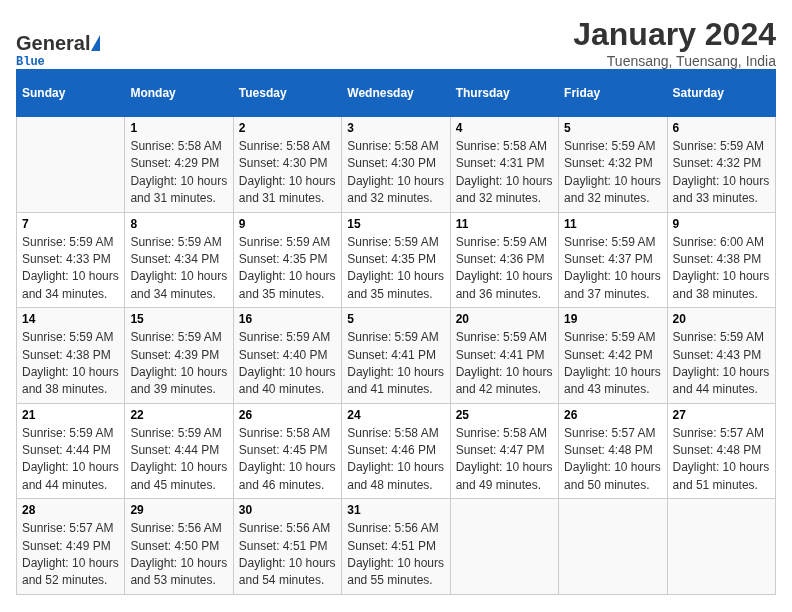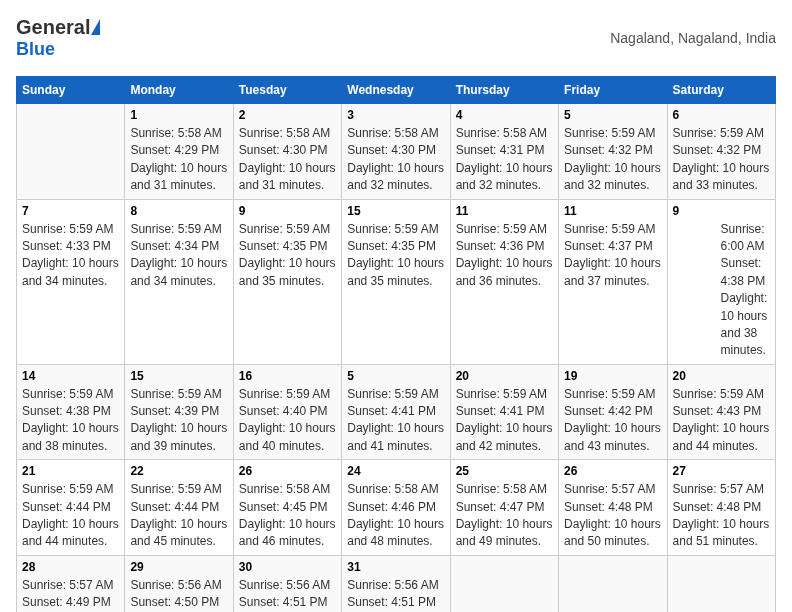--- a/index.html
+++ b/index.html
@@ -6,38 +6,39 @@
     body {
       font-family: Arial, sans-serif;
       background: #fff;
       width: 792px;
       min-height: 612px;
       padding: 16px;
     }
     .header-area {
       display: flex;
       justify-content: space-between;
-      align-items: center;
-      margin-bottom: 16px;
+      align-items: flex-end;
+      margin-bottom: 0;
       gap: 48px;
     }
     .logo {
       display: flex;
       flex-direction: column;
       align-items: flex-start;
     }
     .logo-general {
       font-size: 20px;
       font-weight: bold;
       color: #333;
     }
     .logo-blue {
-      font-size: 18px;
+      font-size: 12px;
       font-weight: bold;
       color: #1565c0;
+      font-family: Liberation Mono, monospace;
     }
     .title-area {
       text-align: right;
     }
     .month-title {
       font-size: 32px;
       font-weight: bold;
       color: #333;
     }
     .location {
@@ -46,21 +47,21 @@
     }
     table {
       width: 100%;
       border-collapse: collapse;
       font-size: 10.5px;
     }
     thead tr th {
       background-color: #1565c0;
       color: #fff;
       text-align: left;
-      padding: 6px 5px;
+      padding: 16px 5px;
       font-size: 12px;
       font-weight: bold;
       border: 1px solid #1565c0;
     }
     tbody tr td {
       border: 1px solid #ccc;
       vertical-align: top;
       padding: 4px 5px;
       min-height: 80px;
       width: calc(100% / 7);
@@ -89,21 +90,22 @@
 
 <div class="header-area">
   <div class="logo">
     <div style="display:flex;align-items:center;">
       <span class="logo-general">General</span>
       <span style="display:inline-block;width:0;height:0;border-left:9px solid transparent;border-bottom:16px solid #1565c0;margin-left:1px;margin-bottom:2px;"></span>
     </div>
     <span class="logo-blue">Blue</span>
   </div>
   <div class="title-area">
-    <div class="location">Nagaland, Nagaland, India</div>
+    <div class="month-title">January 2024</div>
+    <div class="location">Tuensang, Tuensang, India</div>
   </div>
 </div>
 
 <table>
   <thead>
     <tr>
     <th>Sunday</th>
         <th>Monday</th>
         <th>Tuesday</th>
         <th>Wednesday</th>
@@ -196,21 +198,21 @@
         </td>
         <td>
           <span class="day-num">11</span>
           <div class="day-info" style="white-space: pre-line;">Sunrise: 5:59 AM
 Sunset: 4:37 PM
 Daylight: 10 hours
 and 37 minutes.</div>
         </td>
         <td>
           <span class="day-num">9</span>
-          <div class="day-info" style="white-space: pre-line; margin-left: 48px;">Sunrise: 6:00 AM
+          <div class="day-info" style="white-space: pre-line;">Sunrise: 6:00 AM
 Sunset: 4:38 PM
 Daylight: 10 hours
 and 38 minutes.</div>
         </td>
       </tr>
       <tr>
         <td>
           <span class="day-num">14</span>
           <div class="day-info" style="white-space: pre-line;">Sunrise: 5:59 AM
 Sunset: 4:38 PM

